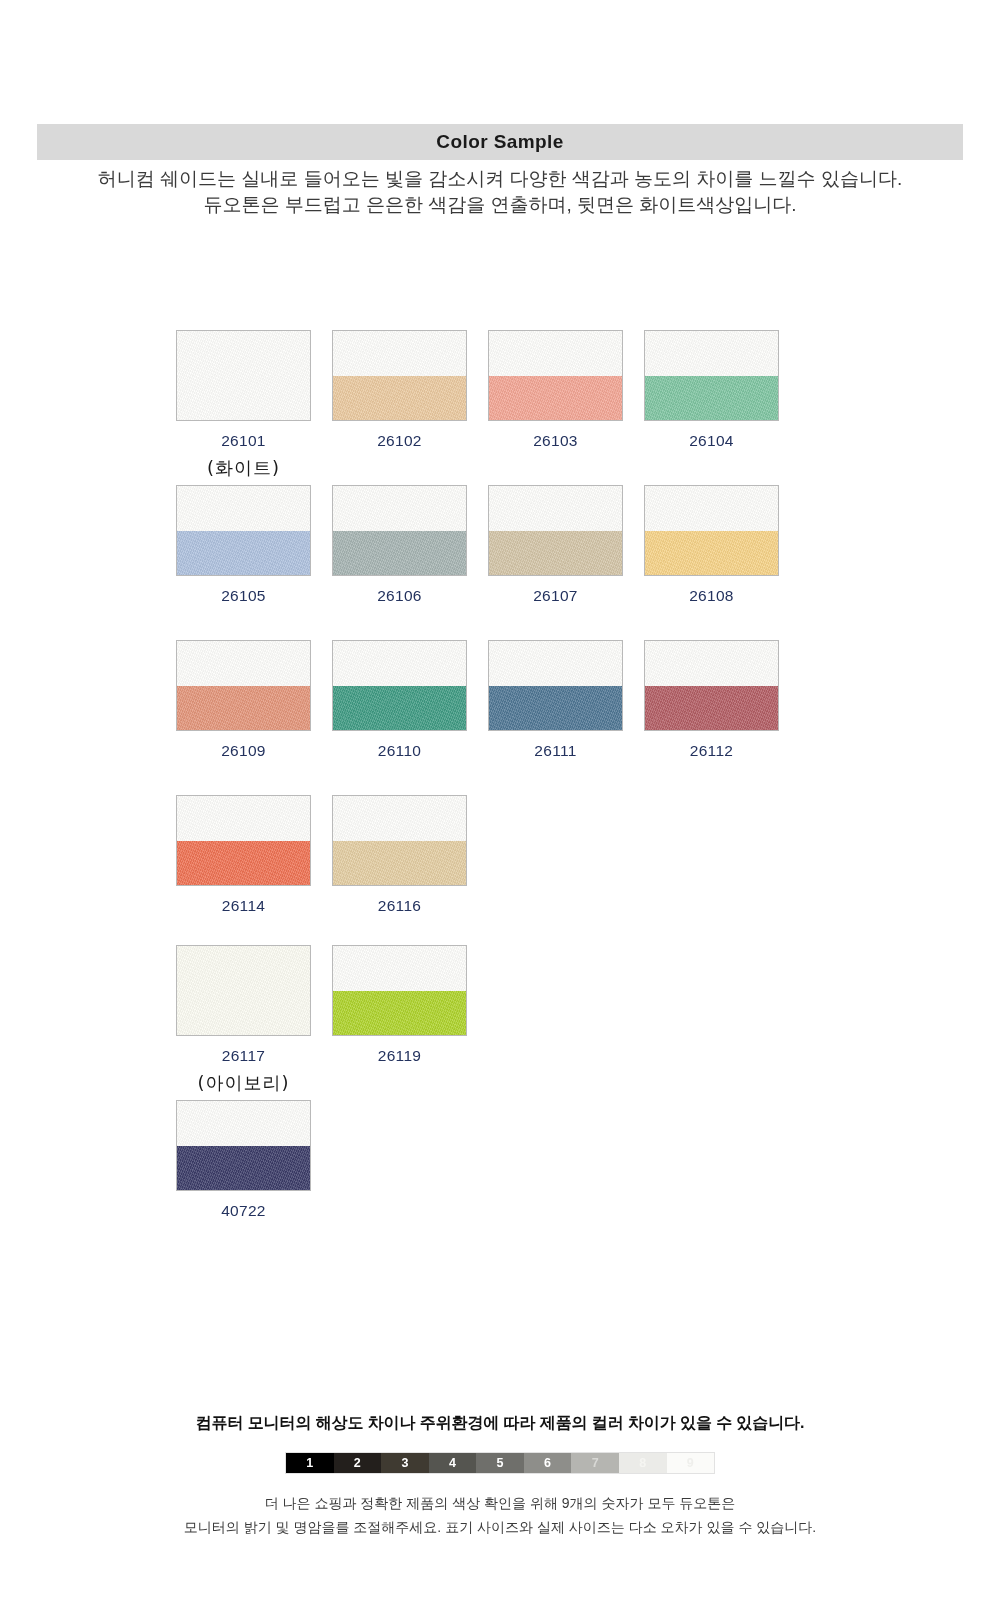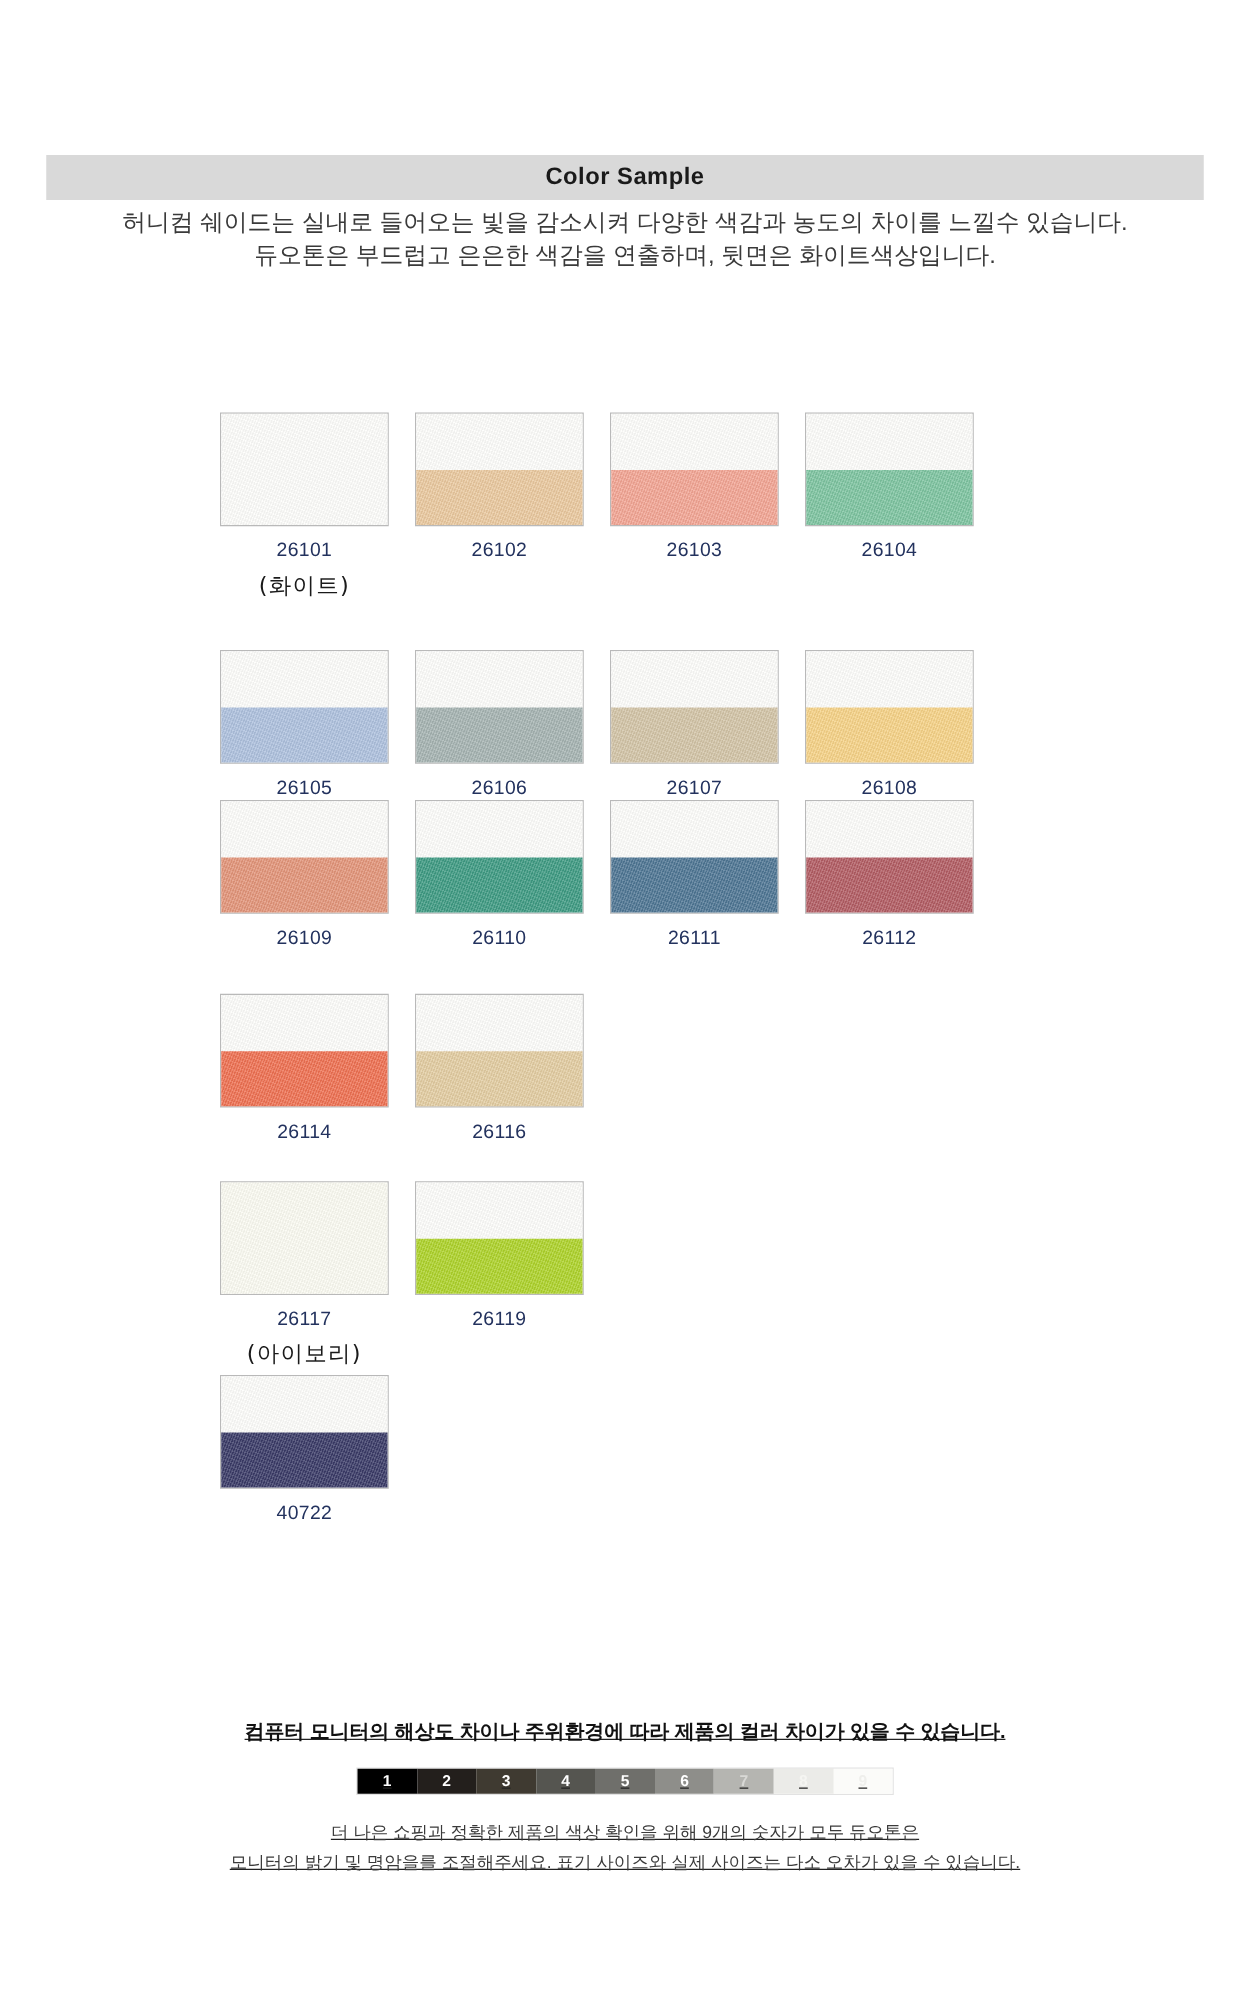--- a/index.html
+++ b/index.html
@@ -55,21 +55,21 @@
     left: 175px;
     top: 330px;
     width: 650px;
   }
   .row {
     display: flex;
     gap: 19px;
     margin-bottom: 0;
   }
   .row.r1 { height: 155px; }
-  .row.r2 { height: 155px; align-items: flex-end; }
+  .row.r2 { height: 155px; }
   .row.r3 { height: 155px; }
   .row.r4 { height: 150px; }
   .row.r5 { height: 155px; }
   .row.r6 { height: 120px; }
 
   .cell {
     width: 137px;
     display: flex;
     flex-direction: column;
     align-items: center;
@@ -120,24 +120,23 @@
     font-size: 18px;
     color: #1a1a1a;
     font-family: "DejaVu Sans", sans-serif;
     letter-spacing: 1px;
   }
 
   
   .bottom {
     position: absolute;
     left: 0;
-    top: 1375px;
+    top: 1413px;
     width: 1000px;
     text-align: center;
-    text-decoration: underline;
   }
   .notice {
     font-size: 16px;
     font-weight: bold;
     color: #111111;
     letter-spacing: -0.1px;
   }
   .gray-bar {
     margin: 18px auto 0 auto;
     width: 430px;

